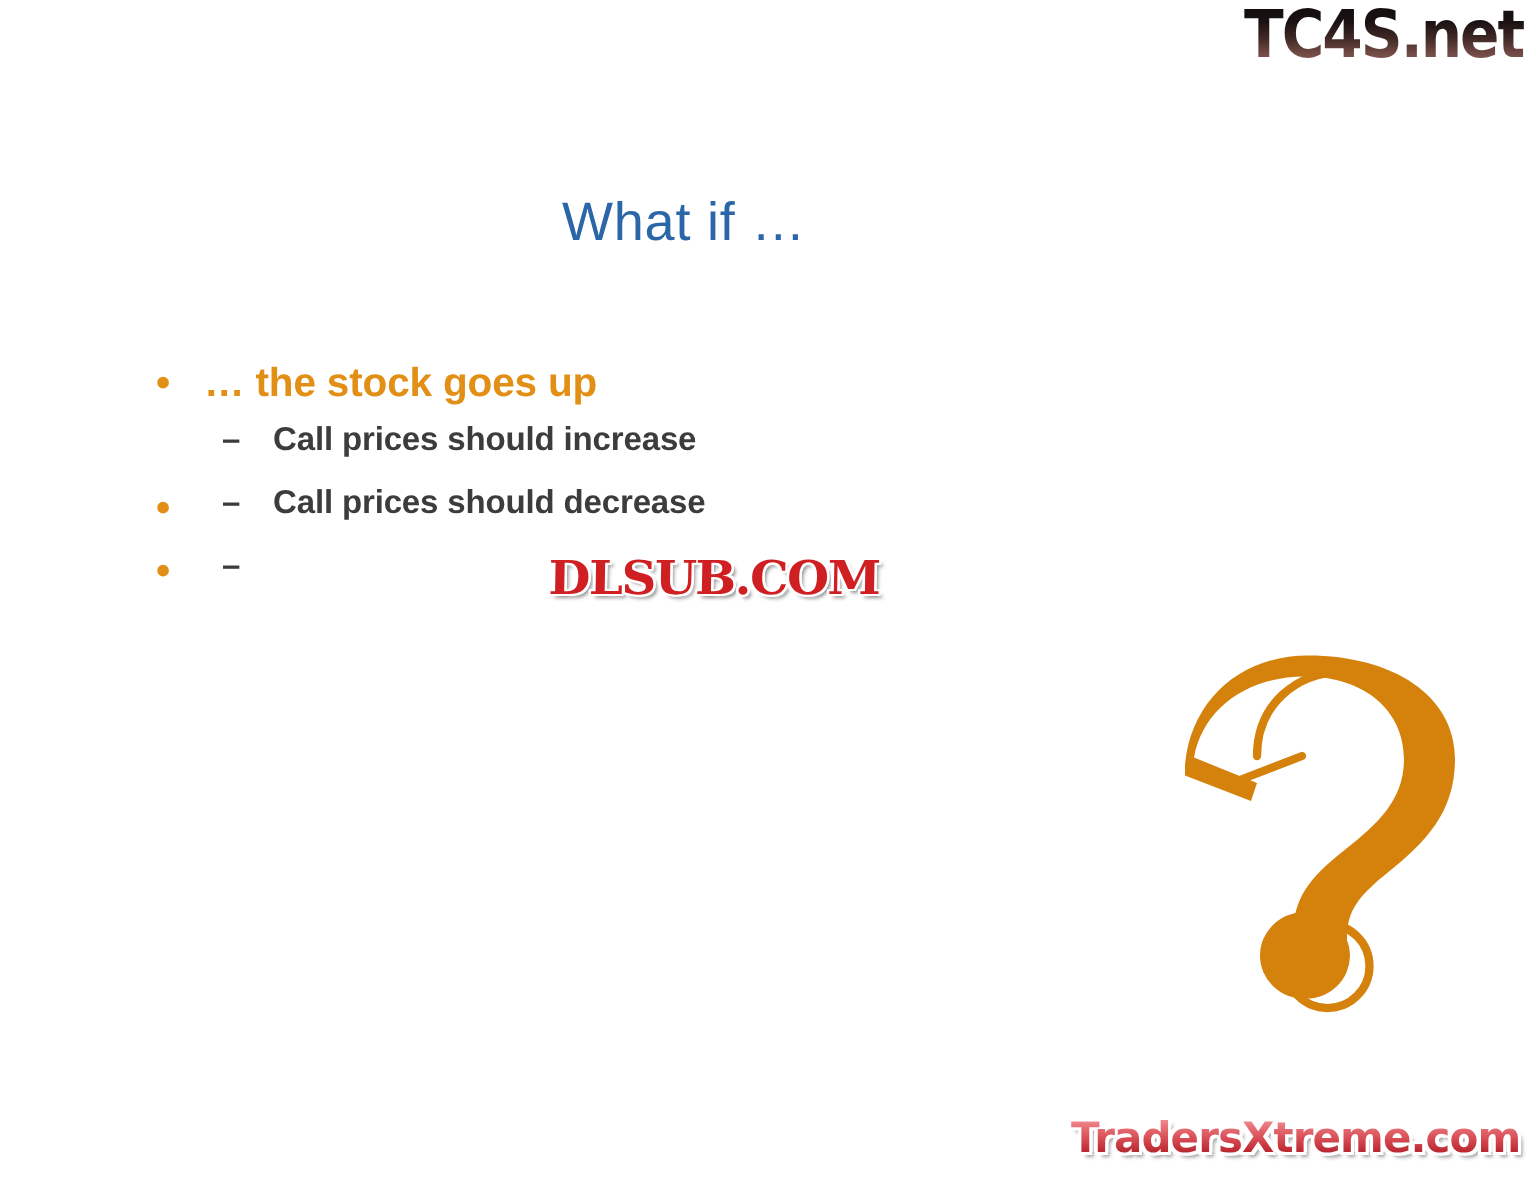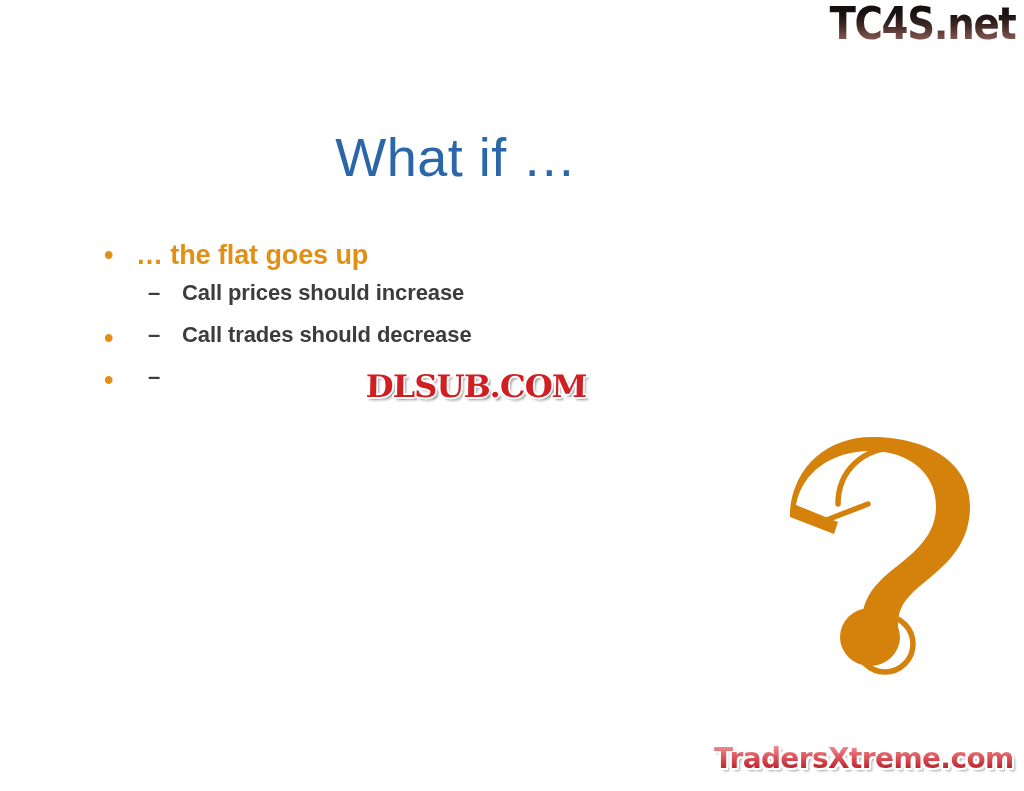--- a/index.html
+++ b/index.html
@@ -43,21 +43,21 @@
 
   
   #title {
     position: absolute;
     left: 0;
     top: 128px;
     width: 912px;
     text-align: center;
     font-family: "Liberation Sans", sans-serif;
     font-weight: 400;
-    font-size: 54px;
+    font-size: 36px;
     line-height: 1.1;
     color: #2a66a8;
     letter-spacing: 0.5px;
   }
 
   
   #body-list {
     position: absolute;
     left: 96px;
     top: 236px;
@@ -181,35 +181,35 @@
 
   <div id="brand-logo">TC4S.net</div>
 
   <div id="title">What if …</div>
 
   <div id="body-list">
 
     <div class="bullet-group">
       <div class="bullet-l1">
         <span class="marker">•</span>
-        <span>… the flat goes up</span>
+        <span>… the stock goes up</span>
       </div>
       <div class="bullet-l2">
         <span class="marker">–</span>
         <span>Call prices should increase</span>
       </div>
     </div>
 
     <div class="bullet-group">
       <div class="bullet-l1">
         <span class="marker">•</span>
       </div>
       <div class="bullet-l2">
         <span class="marker">–</span>
-        <span>Call trades should decrease</span>
+        <span>Call prices should decrease</span>
       </div>
     </div>
 
     <div class="bullet-group">
       <div class="bullet-l1">
         <span class="marker">•</span>
       </div>
       <div class="bullet-l2">
         <span class="marker">–</span>
       </div>

